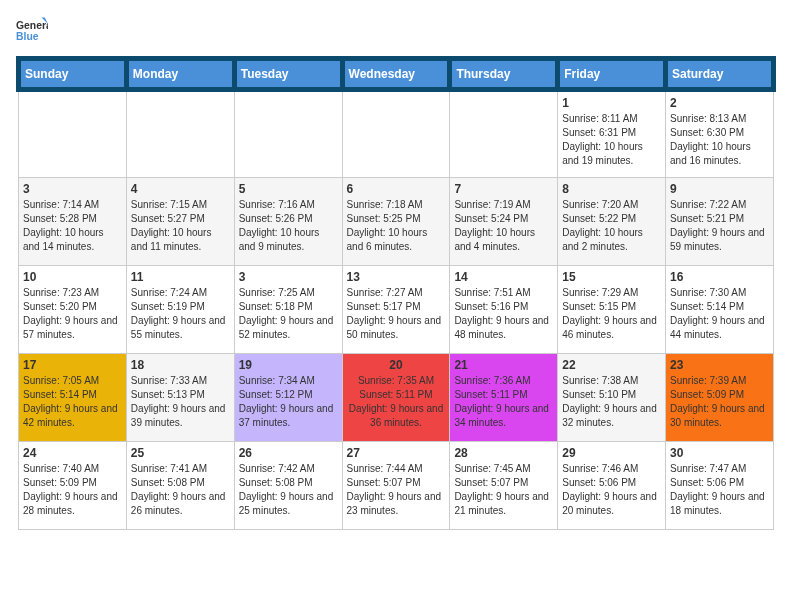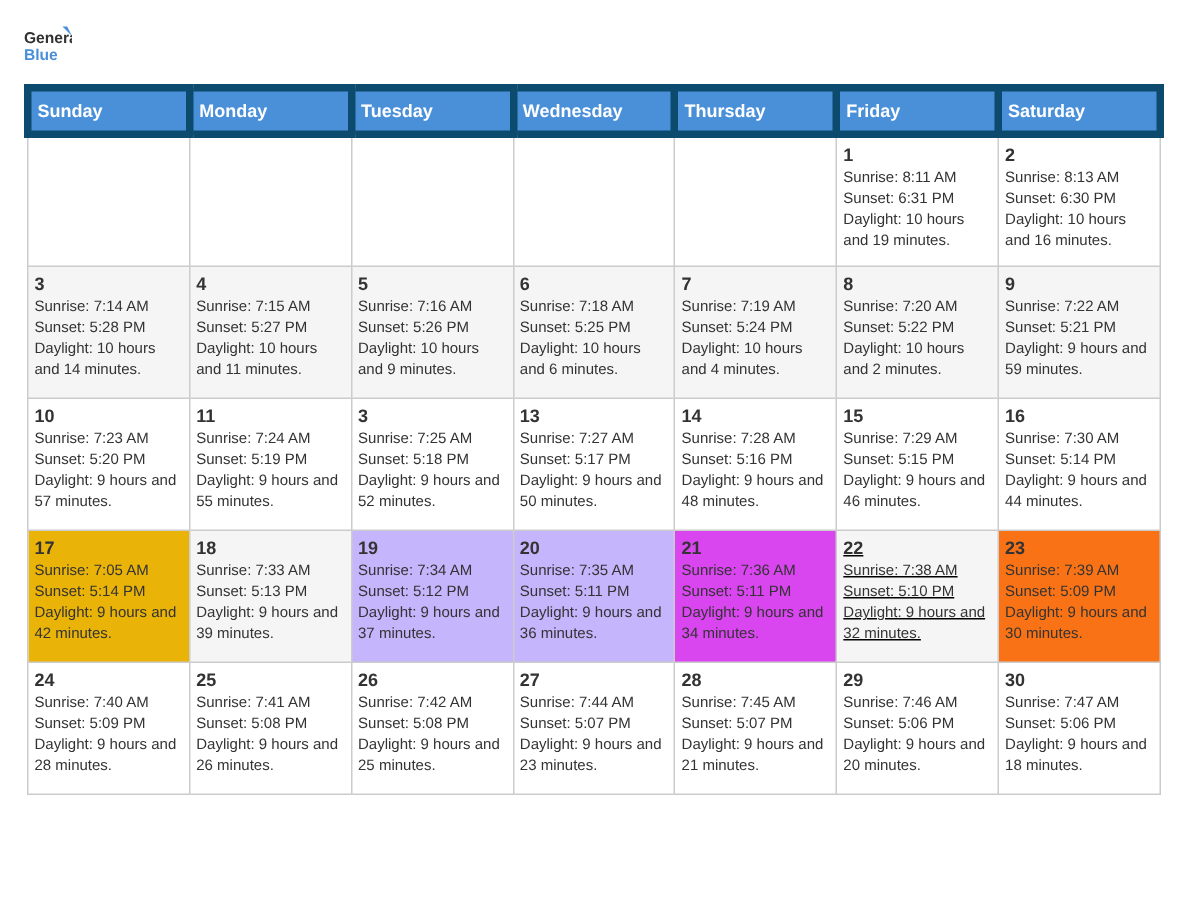--- a/index.html
+++ b/index.html
@@ -193,21 +193,21 @@
 Daylight: 9 hours and 52 minutes.</div>
         </td>
         <td>
           <div class="day-num">13</div>
           <div class="day-info">Sunrise: 7:27 AM
 Sunset: 5:17 PM
 Daylight: 9 hours and 50 minutes.</div>
         </td>
         <td>
           <div class="day-num">14</div>
-          <div class="day-info">Sunrise: 7:28 AM
+          <div class="day-info">Sunrise: 7:51 AM
 Sunset: 5:16 PM
 Daylight: 9 hours and 48 minutes.</div>
         </td>
         <td>
           <div class="day-num">15</div>
           <div class="day-info">Sunrise: 7:29 AM
 Sunset: 5:15 PM
 Daylight: 9 hours and 46 minutes.</div>
         </td>
         <td>
@@ -229,33 +229,33 @@
           <div class="day-info">Sunrise: 7:33 AM
 Sunset: 5:13 PM
 Daylight: 9 hours and 39 minutes.</div>
         </td>
         <td style="background-color: #c4b5fd;">
           <div class="day-num">19</div>
           <div class="day-info">Sunrise: 7:34 AM
 Sunset: 5:12 PM
 Daylight: 9 hours and 37 minutes.</div>
         </td>
-        <td style="background-color: #c4b5fd;">
+        <td style="background-color: #ef4444; text-align: center;">
           <div class="day-num">20</div>
           <div class="day-info">Sunrise: 7:35 AM
 Sunset: 5:11 PM
 Daylight: 9 hours and 36 minutes.</div>
         </td>
         <td style="background-color: #d946ef;">
           <div class="day-num">21</div>
           <div class="day-info">Sunrise: 7:36 AM
 Sunset: 5:11 PM
 Daylight: 9 hours and 34 minutes.</div>
         </td>
-        <td style="background-color: rgb(245, 245, 245); text-decoration: underline;">
+        <td style="background-color: rgb(245, 245, 245);">
           <div class="day-num">22</div>
           <div class="day-info">Sunrise: 7:38 AM
 Sunset: 5:10 PM
 Daylight: 9 hours and 32 minutes.</div>
         </td>
         <td style="background-color: #f97316;">
           <div class="day-num">23</div>
           <div class="day-info">Sunrise: 7:39 AM
 Sunset: 5:09 PM
 Daylight: 9 hours and 30 minutes.</div>

